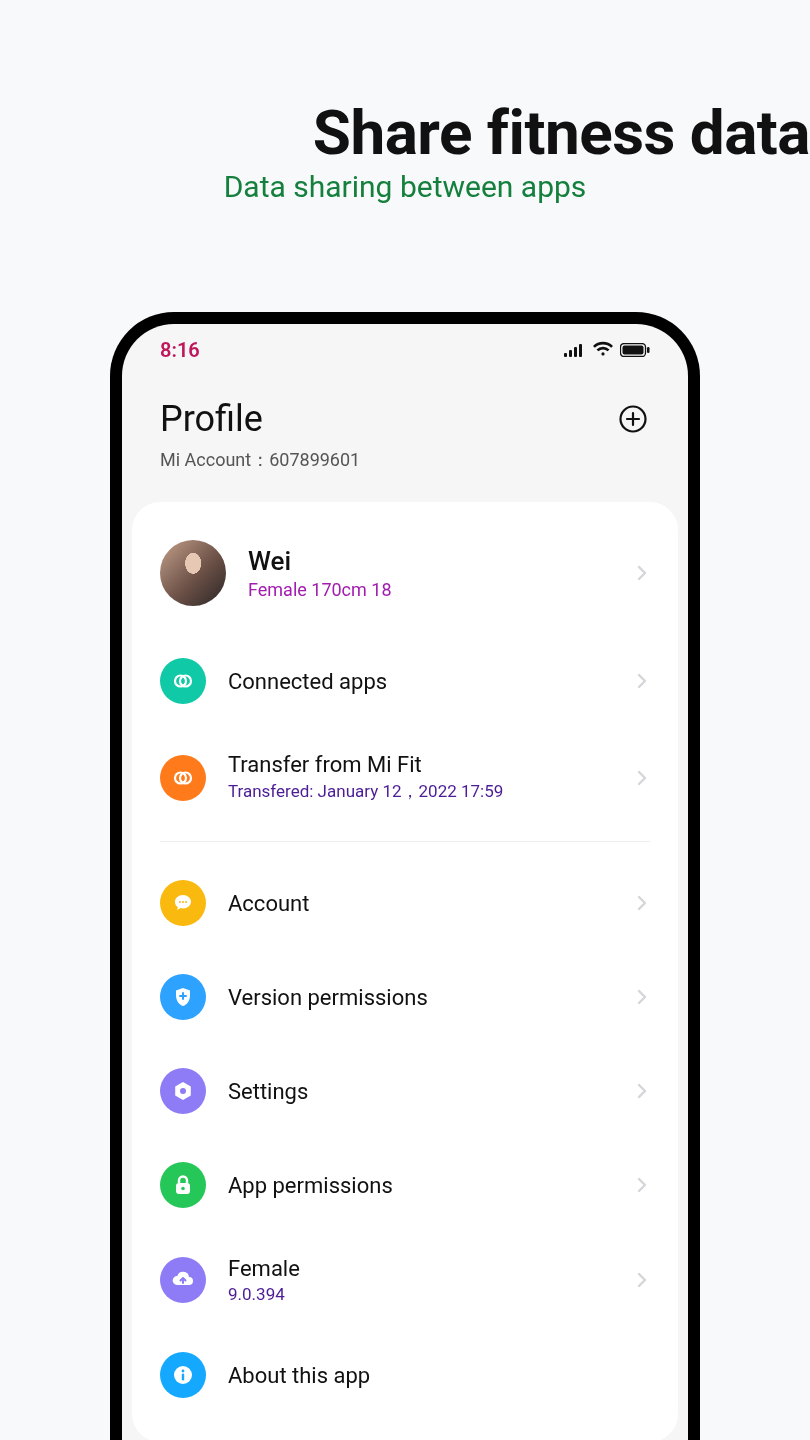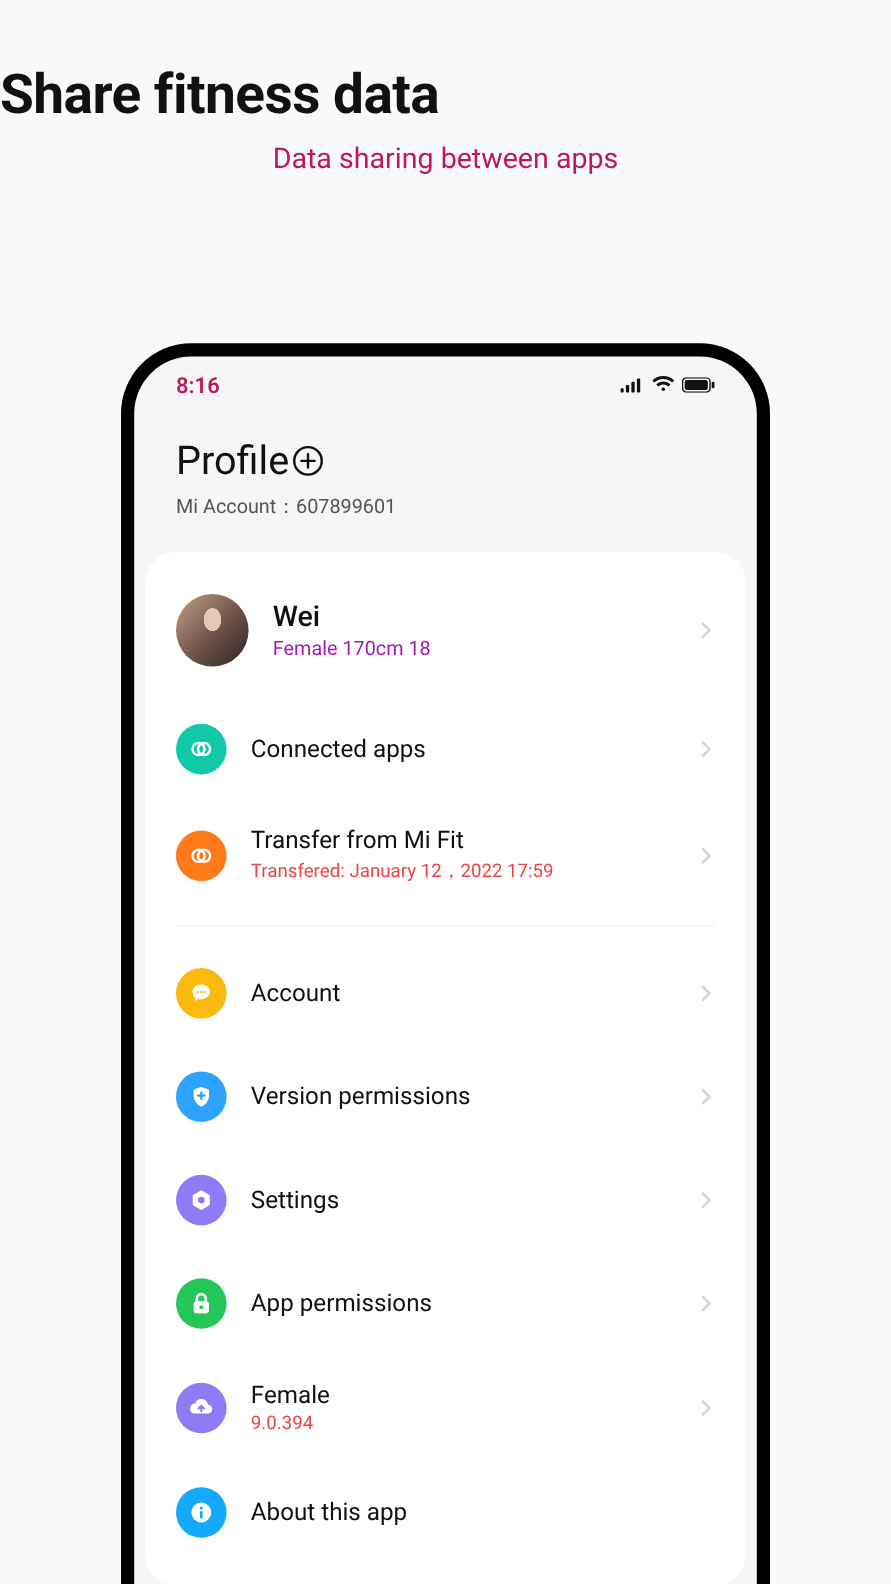--- a/index.html
+++ b/index.html
@@ -4,32 +4,32 @@
 <style>
   * { box-sizing: border-box; margin: 0; padding: 0; }
   body {
     font-family: -apple-system, BlinkMacSystemFont, "Segoe UI", Roboto, Helvetica, Arial, sans-serif;
     background: #f8f9fb;
     width: 810px;
     height: 1440px;
     overflow: hidden;
   }
   .promo-title {
-    text-align: left;
-    font-size: 50px;
+    text-align: right;
+    font-size: 62px;
     font-weight: 700;
     color: #111;
-    margin-top: 58px;
+    margin-top: 96px;
     letter-spacing: -0.5px;
   }
   .promo-sub {
     text-align: center;
-    font-size: 26px;
-    color: #be185d;
-    margin-top: 14px;
+    font-size: 30px;
+    color: #15803d;
+    margin-top: 0;
   }
   .phone-frame {
     position: absolute;
     left: 50%;
     transform: translateX(-50%);
     top: 312px;
     width: 590px;
     height: 1200px;
     background: #000;
     border-radius: 64px;
@@ -49,21 +49,21 @@
     justify-content: space-between;
     padding: 14px 38px 8px 38px;
     font-size: 20px;
     font-weight: 600;
     color: #be185d;
   }
   .status-icons { display: flex; align-items: center; gap: 6px; }
   .header {
     padding: 28px 38px 30px 38px;
   }
-  .header-row { display:flex; align-items:center; justify-content:flex-start; }
+  .header-row { display:flex; align-items:center; justify-content:space-between; }
   .page-title { font-size: 36px; font-weight: 400; color: #111; }
   .account-line { font-size: 18px; color: #555; margin-top: 8px; }
   .add-btn {
     width: 34px; height: 34px;
     display:flex; align-items:center; justify-content:center;
   }
   .card {
     background: #fff;
     margin: 0 10px;
     border-radius: 28px;
@@ -96,21 +96,21 @@
     opacity:0; 
   }
   .icon-circle {
     width: 46px; height: 46px; border-radius: 50%;
     display:flex; align-items:center; justify-content:center;
     flex-shrink:0;
   }
   .row-body { flex:1; min-width:0; }
   .row-title { font-size: 22px; color:#111; font-weight:400; }
   .row-title.big { font-size: 26px; font-weight:500; }
-  .row-sub { font-size: 17px; color: #ef4444; margin-top:3px; }
+  .row-sub { font-size: 17px; color: #4c1d95; margin-top:3px; }
   .chevron {
     width: 16px; height: 16px; flex-shrink:0;
     display:flex; align-items:center; justify-content:center;
   }
   .divider { height:1px; background:#eee; margin: 14px 6px; }
   .c-teal { background:#0fc9a7; }
   .c-orange { background:#ff7a1a; }
   .c-yellow { background:#f9b90f; }
   .c-blue { background:#2ea2ff; }
   .c-purple { background:#8d7cf5; }

